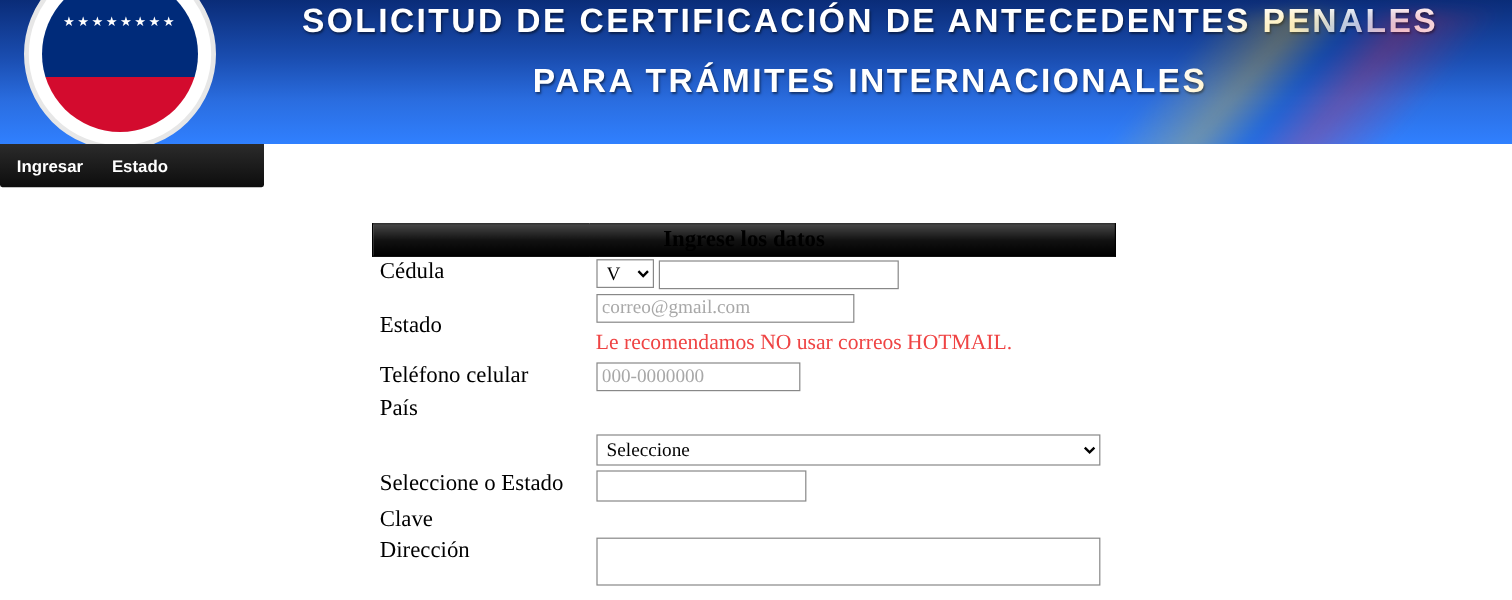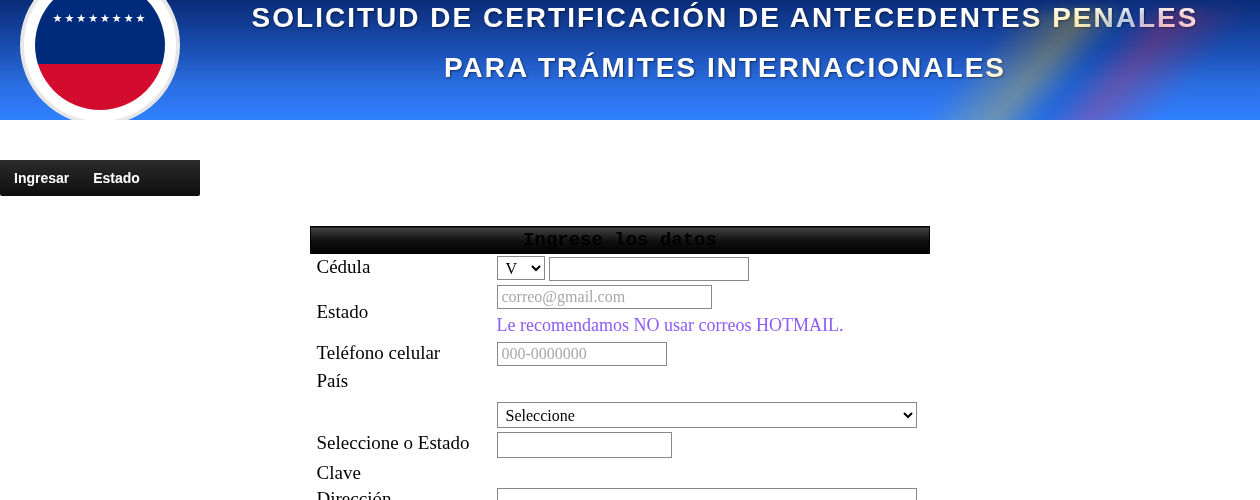--- a/index.html
+++ b/index.html
@@ -67,27 +67,26 @@
   }
   .banner-title .line2 {
     display:block;
     margin-top: 14px;
     font-size: 28px;
   }
 
   .navbar {
     background: linear-gradient(to bottom, #2b2b2b 0%, #0d0d0d 100%);
     height: 36px;
-    width: 200px;
+    width: 220px;
     display: flex;
     align-items: center;
     padding: 0 14px;
     gap: 24px;
     border-radius: 0 0 2px 2px;
-    margin-top: 40px;
   }
   .navbar a {
     color: #fff;
     font-family: Arial, sans-serif;
     font-size: 14px;
     text-decoration: none;
     font-weight: bold;
   }
 
   .content {
@@ -95,21 +94,21 @@
     padding-left: 310px;
   }
 
   .form-table {
     border-collapse: collapse;
     width: 620px;
   }
   .form-header {
     background: linear-gradient(to bottom, #444 0%, #111 50%, #000 100%);
     color: #fff;
-    font-family: Liberation Mono, monospace;
+    font-family: Liberation Serif, serif;
     font-weight: bold;
     font-size: 17px;
     text-align: center;
     padding: 3px 0;
     border: 1px solid #000;
   }
   .form-table td {
     font-size: 19px;
     color: #000;
     padding: 2px 6px;
@@ -129,21 +128,21 @@
   .sel-small { width: 48px; height: 24px; }
   .inp-cedula { width: 200px; height: 24px; }
   .inp-email { width: 215px; height: 24px; }
   .inp-phone { width: 170px; height: 24px; }
   .sel-pais { width: 420px; height: 26px; margin-top: 32px; }
   .inp-prov { width: 175px; height: 26px; }
   .txt-dir { width: 420px; height: 40px; resize: none; }
 
   .note {
     font-size: 18px;
-    color: #8b5cf6;
+    color: #ef4444;
     margin-top: 6px;
     margin-bottom: 2px;
   }
 </style>
 </head>
 <body>
 
 <div class="banner">
   <div class="seal">
     <div class="seal-inner">

